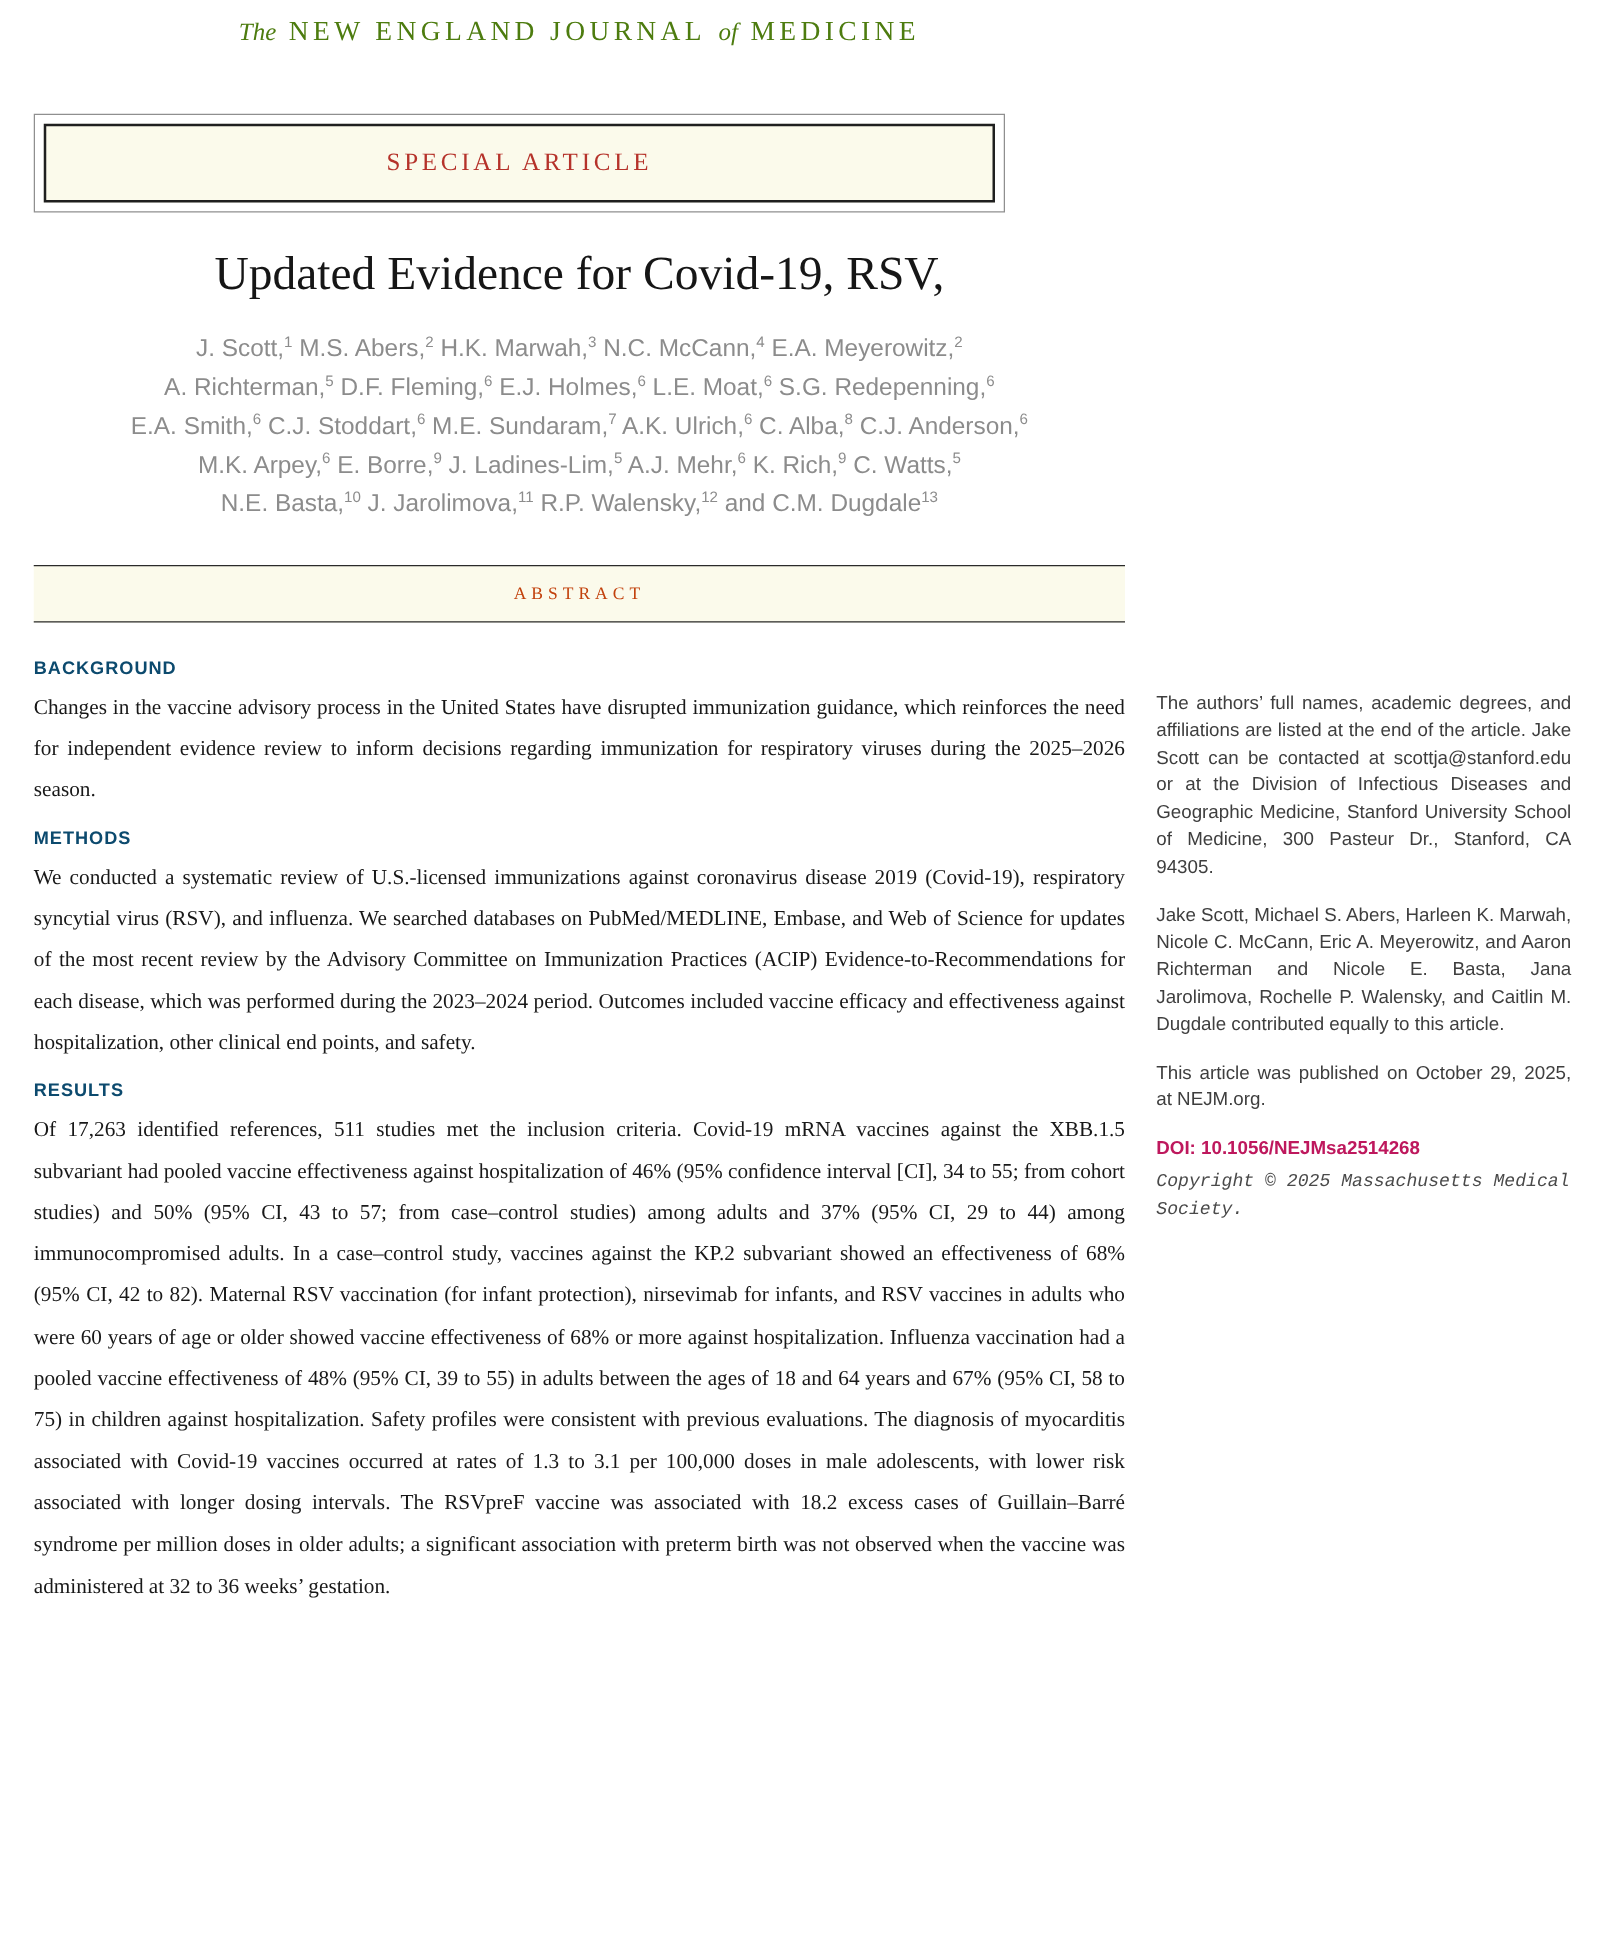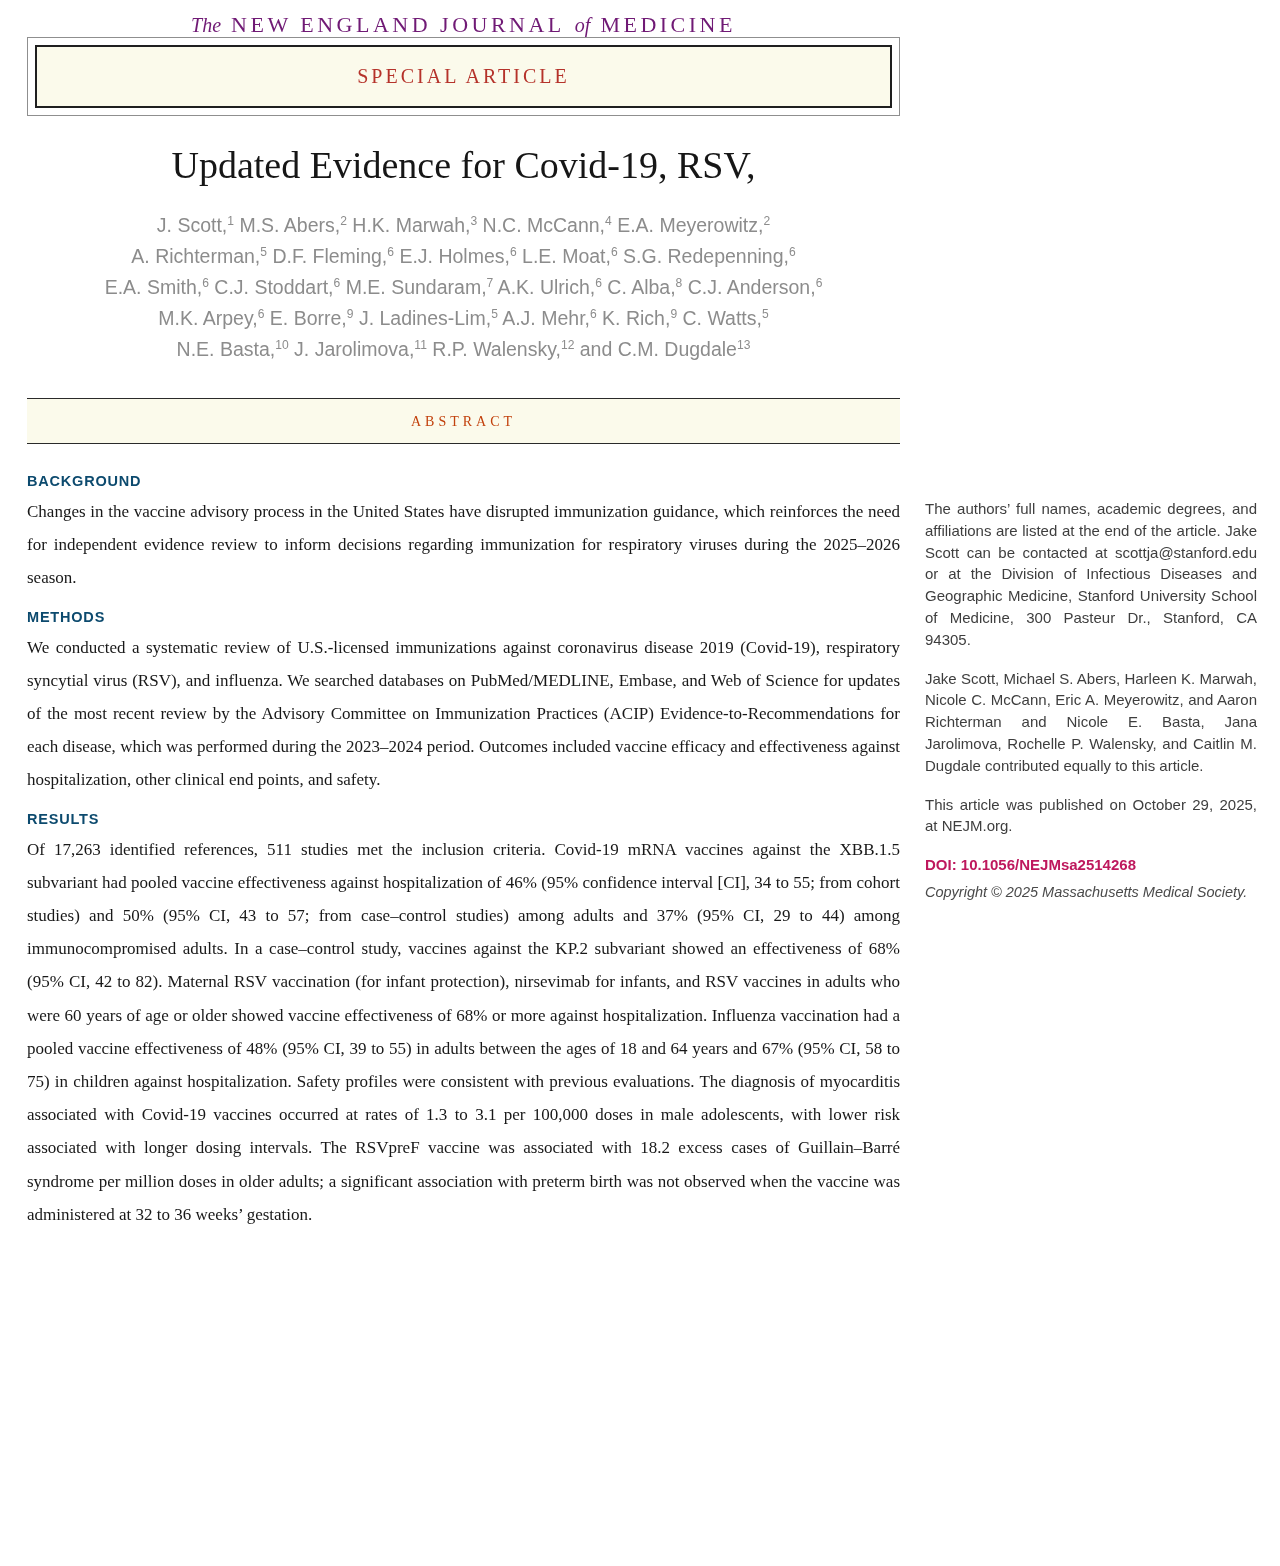--- a/index.html
+++ b/index.html
@@ -7,29 +7,29 @@
   body {
     width: 1280px; height: 1566px; overflow: hidden;
     font-family: "Liberation Serif", "DejaVu Serif", serif;
     color: #1c1c1c;
   }
   .page { width: 1280px; height: 1566px; padding: 0 23px 0 27px; position: relative; }
 
   
   .masthead {
     width: 873px; padding-top: 13px; text-align: center;
-    color: #701a75; font-size: 22px; line-height: 24px; white-space: nowrap;
+    color: #4d7c0f; font-size: 22px; line-height: 24px; white-space: nowrap;
   }
   .masthead .caps { letter-spacing: 3.5px; font-weight: 400; }
   .masthead .ital { font-style: italic; font-size: 20px; letter-spacing: 0; }
   .masthead span { margin: 0 5px; }
 
   
   .type-outer {
-    width: 873px;
+    margin-top: 53px; width: 777px;
     border: 1.5px solid #8f8f8f; padding: 7px;
   }
   .type-inner {
     border: 2.5px solid #1f1f1f; background: #fbfaeb;
     text-align: center; padding: 18px 0;
   }
   .type-label {
     color: #b5322a; font-size: 20px; letter-spacing: 3px; font-weight: 400;
   }
 
@@ -74,21 +74,21 @@
   
   .side-col p {
     font-family: "Liberation Sans", "DejaVu Sans", sans-serif;
     font-size: 15px; line-height: 21.8px; color: #3e3e3e;
     text-align: justify; margin-bottom: 17px; hyphens: auto; -webkit-hyphens: auto;
   }
   .side-col .doi {
     font-weight: 700; color: #be185d; margin-bottom: 6px; text-align: left;
   }
   .side-col .copyright {
-    font-style: italic; color: #4a4a4a; font-size: 14.5px; text-align: left;
+    font-style: italic; color: #4a4a4a; font-size: 14.5px; text-align: left; font-family: Liberation Mono, monospace;
   }
 </style>
 </head>
 <body>
 
 <div class="page">
 
   <header class="masthead">
     <span class="ital">The</span><span class="caps">NEW ENGLAND JOURNAL</span><span class="ital">of</span><span class="caps">MEDICINE</span>
   </header>

